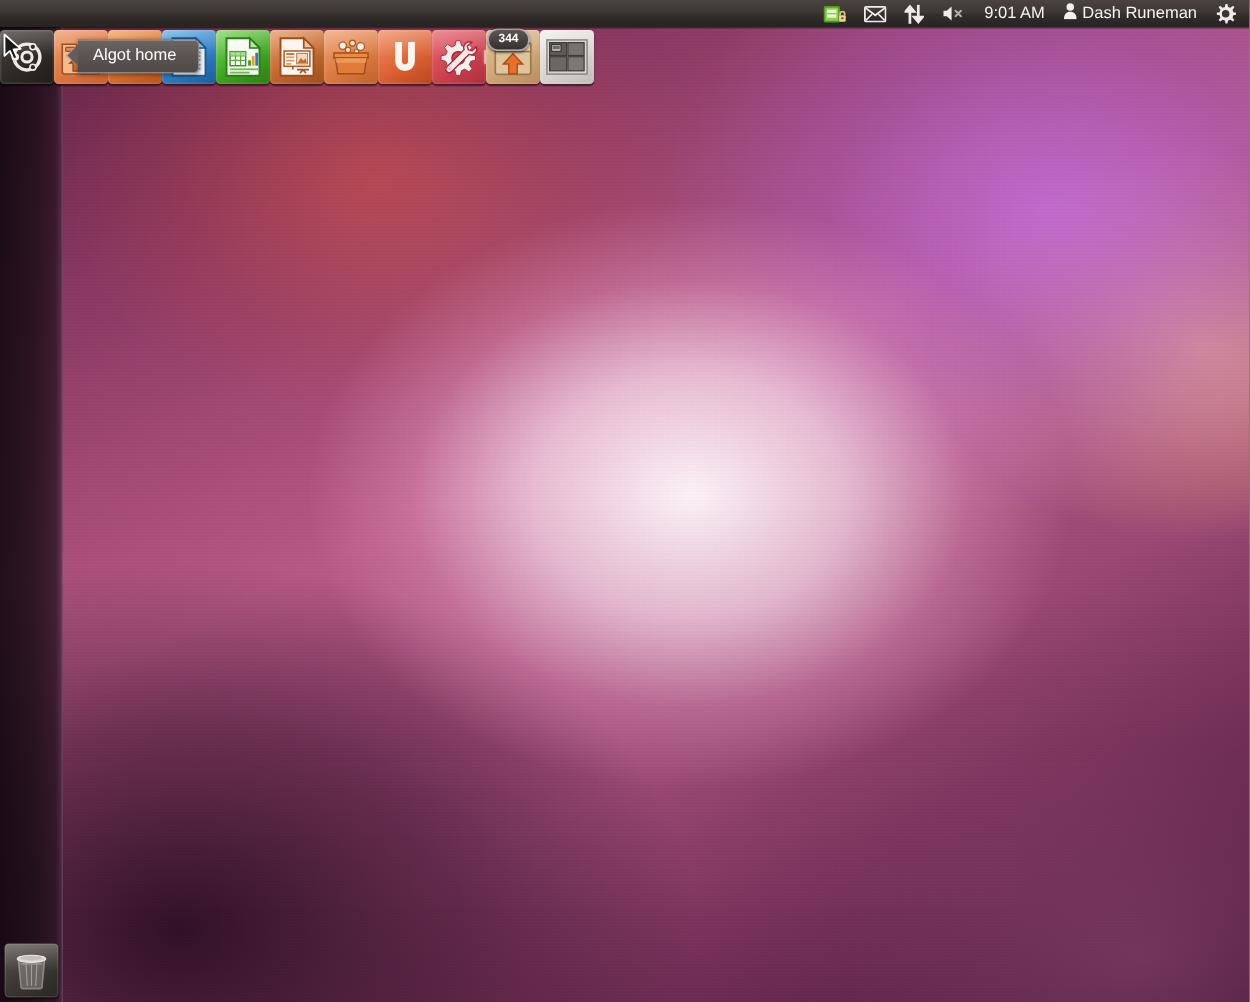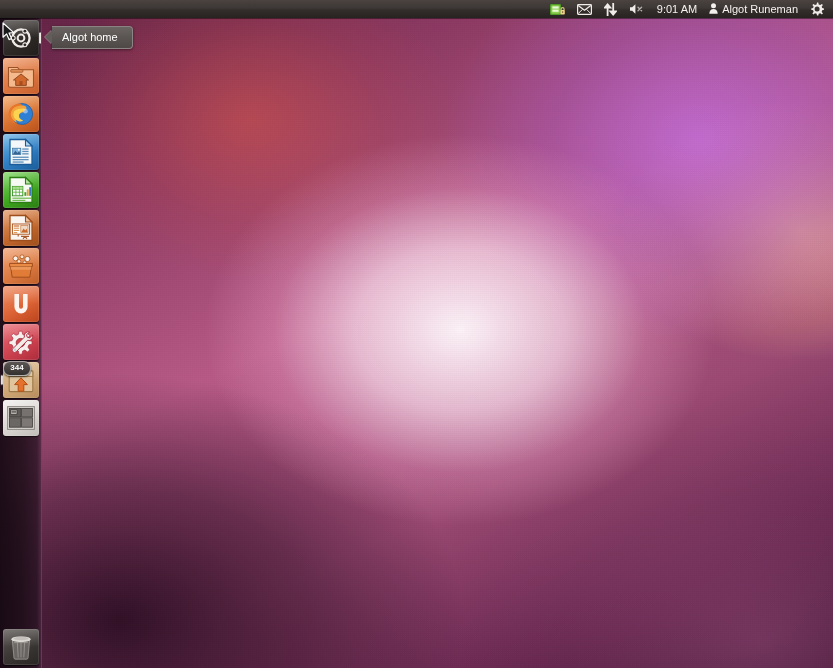--- a/index.html
+++ b/index.html
@@ -80,21 +80,21 @@
     background: linear-gradient(to right,
       rgba(18,8,16,0.90) 0%,
       rgba(28,13,24,0.86) 55%,
       rgba(40,20,34,0.80) 88%,
       rgba(84,44,72,0.70) 100%);
     box-shadow: inset -1px 0 0 rgba(255,255,255,0.10);
     z-index: 30;
   }
   #launcher-icons {
     position: absolute; left: 0; top: 0; width: 42px;
-    display: flex; flex-direction: column; align-items: center;
+    display: flex; flex-direction: row; align-items: center;
     padding-top: 1px;
   }
   .launcher-item {
     position: relative;
     width: 38px; height: 38px;
     margin-bottom: 0px;
     display: flex; align-items: center; justify-content: center;
   }
   .icon-tile {
     width: 36px; height: 36px;
@@ -258,21 +258,21 @@
         <span>9:01 AM</span>
       </div>
 
       <div id="user-indicator">
         <span>
           <svg width="9" height="11" viewBox="0 0 9 11">
             <circle cx="4.5" cy="2.7" r="2.5" fill="#f2efed"></circle>
             <path d="M0.3 10.8 C0.3 7.4 2.1 5.9 4.5 5.9 C6.9 5.9 8.7 7.4 8.7 10.8 Z" fill="#f2efed"></path>
           </svg>
         </span>
-        <span>Algot Runeman</span>
+        <span>Dash Runeman</span>
       </div>
 
       <div class="indicator" title="Session Menu">
         <svg width="14" height="14" viewBox="0 0 14 14">
           <path d="M7 0.6 L8.3 0.6 L8.7 2.6 L10.3 3.1 L11.9 1.9 L12.9 2.9 L11.7 4.5 L12.2 6.1 L14 6.5 L14 7.8
                    L12.2 8.2 L11.7 9.8 L12.9 11.4 L11.9 12.4 L10.3 11.2 L8.7 11.7 L8.3 13.6 L7 13.6
                    L6.6 11.7 L5 11.2 L3.4 12.4 L2.4 11.4 L3.6 9.8 L3.1 8.2 L1.2 7.8 L1.2 6.5
                    L3.1 6.1 L3.6 4.5 L2.4 2.9 L3.4 1.9 L5 3.1 L6.6 2.6 Z" fill="#efebe8"></path>
           <circle cx="7.1" cy="7.1" r="2.5" fill="#3a3532"></circle>
         </svg>

